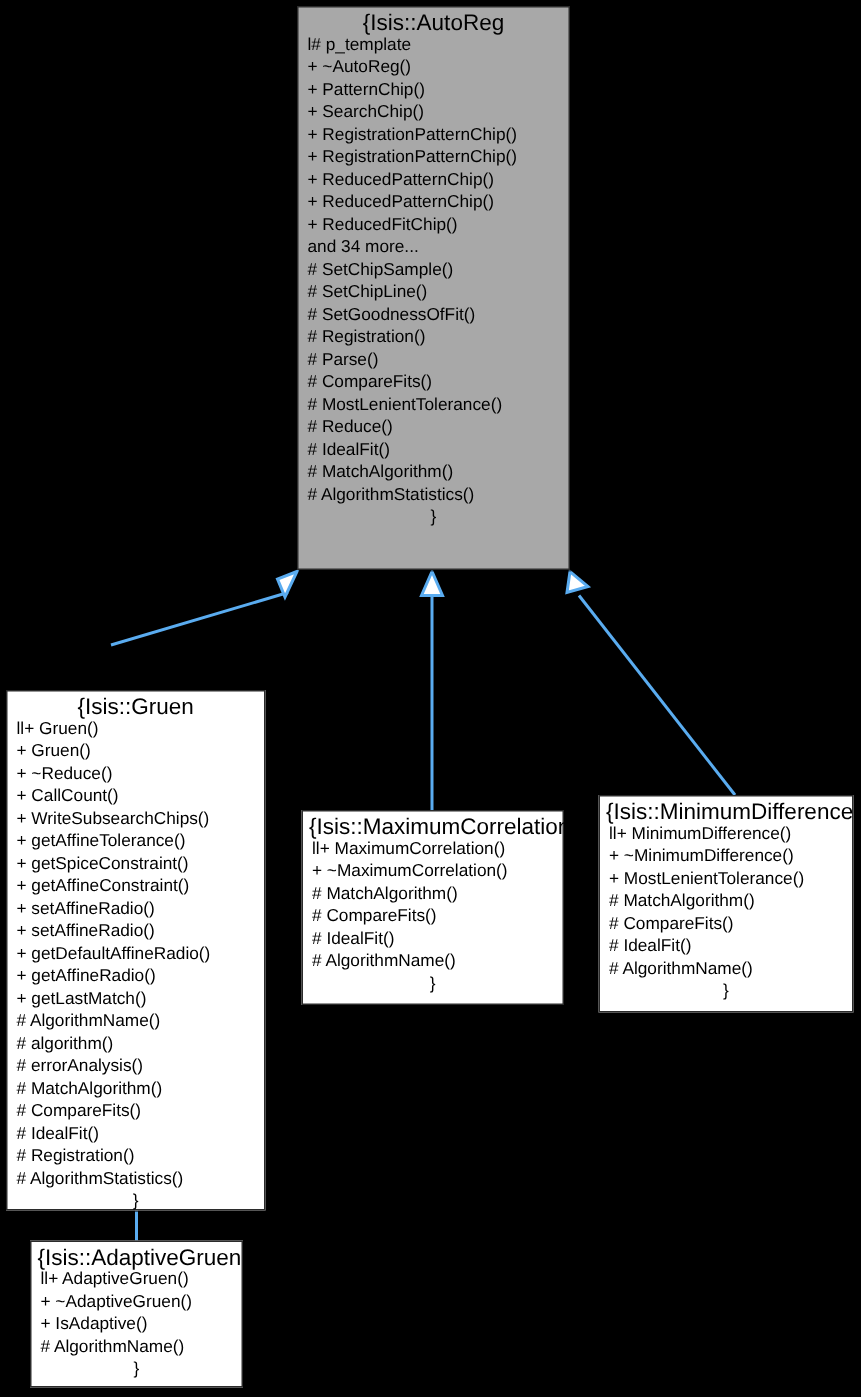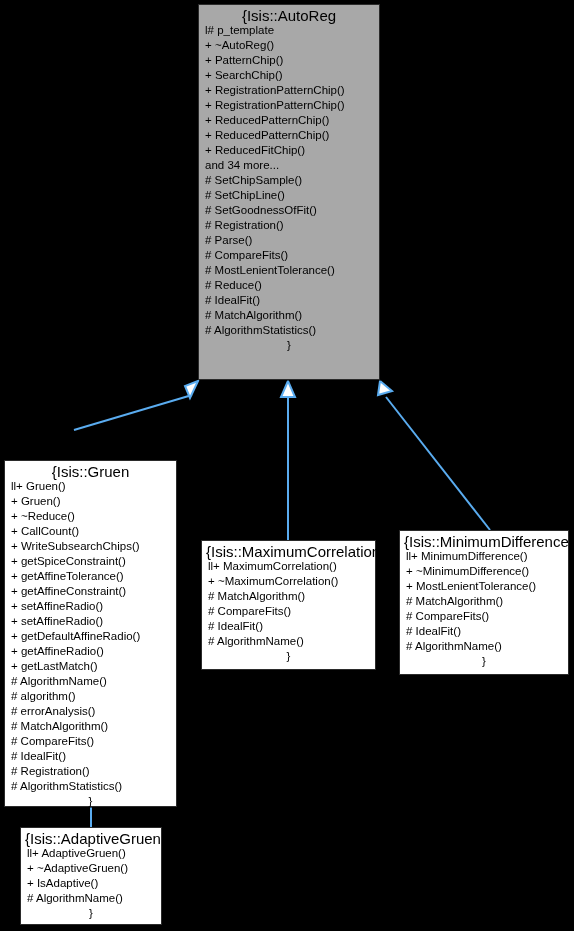--- a/index.html
+++ b/index.html
@@ -132,22 +132,22 @@
   </div>
 
   <div class="node" id="node-gruen">
     <div class="title">{Isis::Gruen</div>
     <ul>
       <li>ll+ Gruen()</li>
       <li>+ Gruen()</li>
       <li>+ ~Reduce()</li>
       <li>+ CallCount()</li>
       <li>+ WriteSubsearchChips()</li>
+      <li>+ getAffineTolerance()</li>
       <li>+ getSpiceConstraint()</li>
-      <li>+ getAffineTolerance()</li>
       <li>+ getAffineConstraint()</li>
       <li>+ setAffineRadio()</li>
       <li>+ setAffineRadio()</li>
       <li>+ getDefaultAffineRadio()</li>
       <li>+ getAffineRadio()</li>
       <li>+ getLastMatch()</li>
       <li># AlgorithmName()</li>
       <li># algorithm()</li>
       <li># errorAnalysis()</li>
       <li># MatchAlgorithm()</li>

